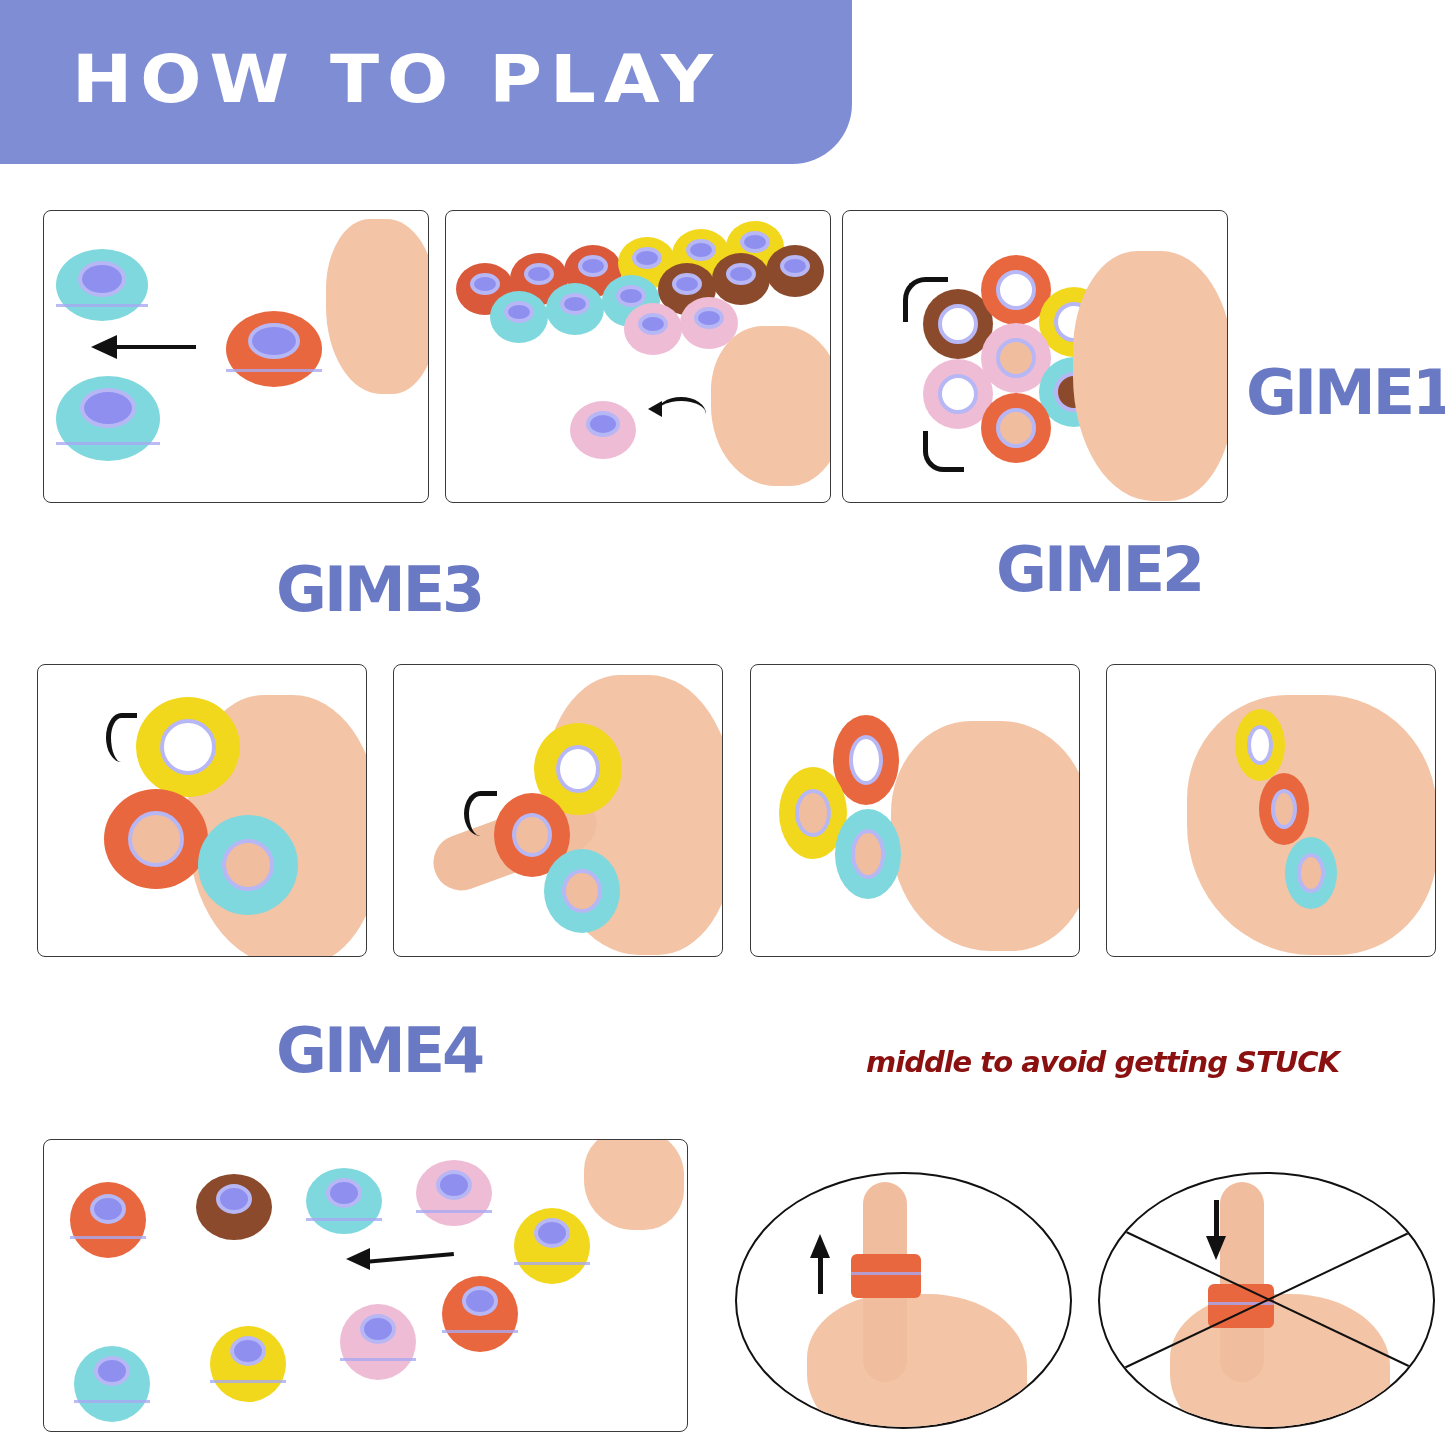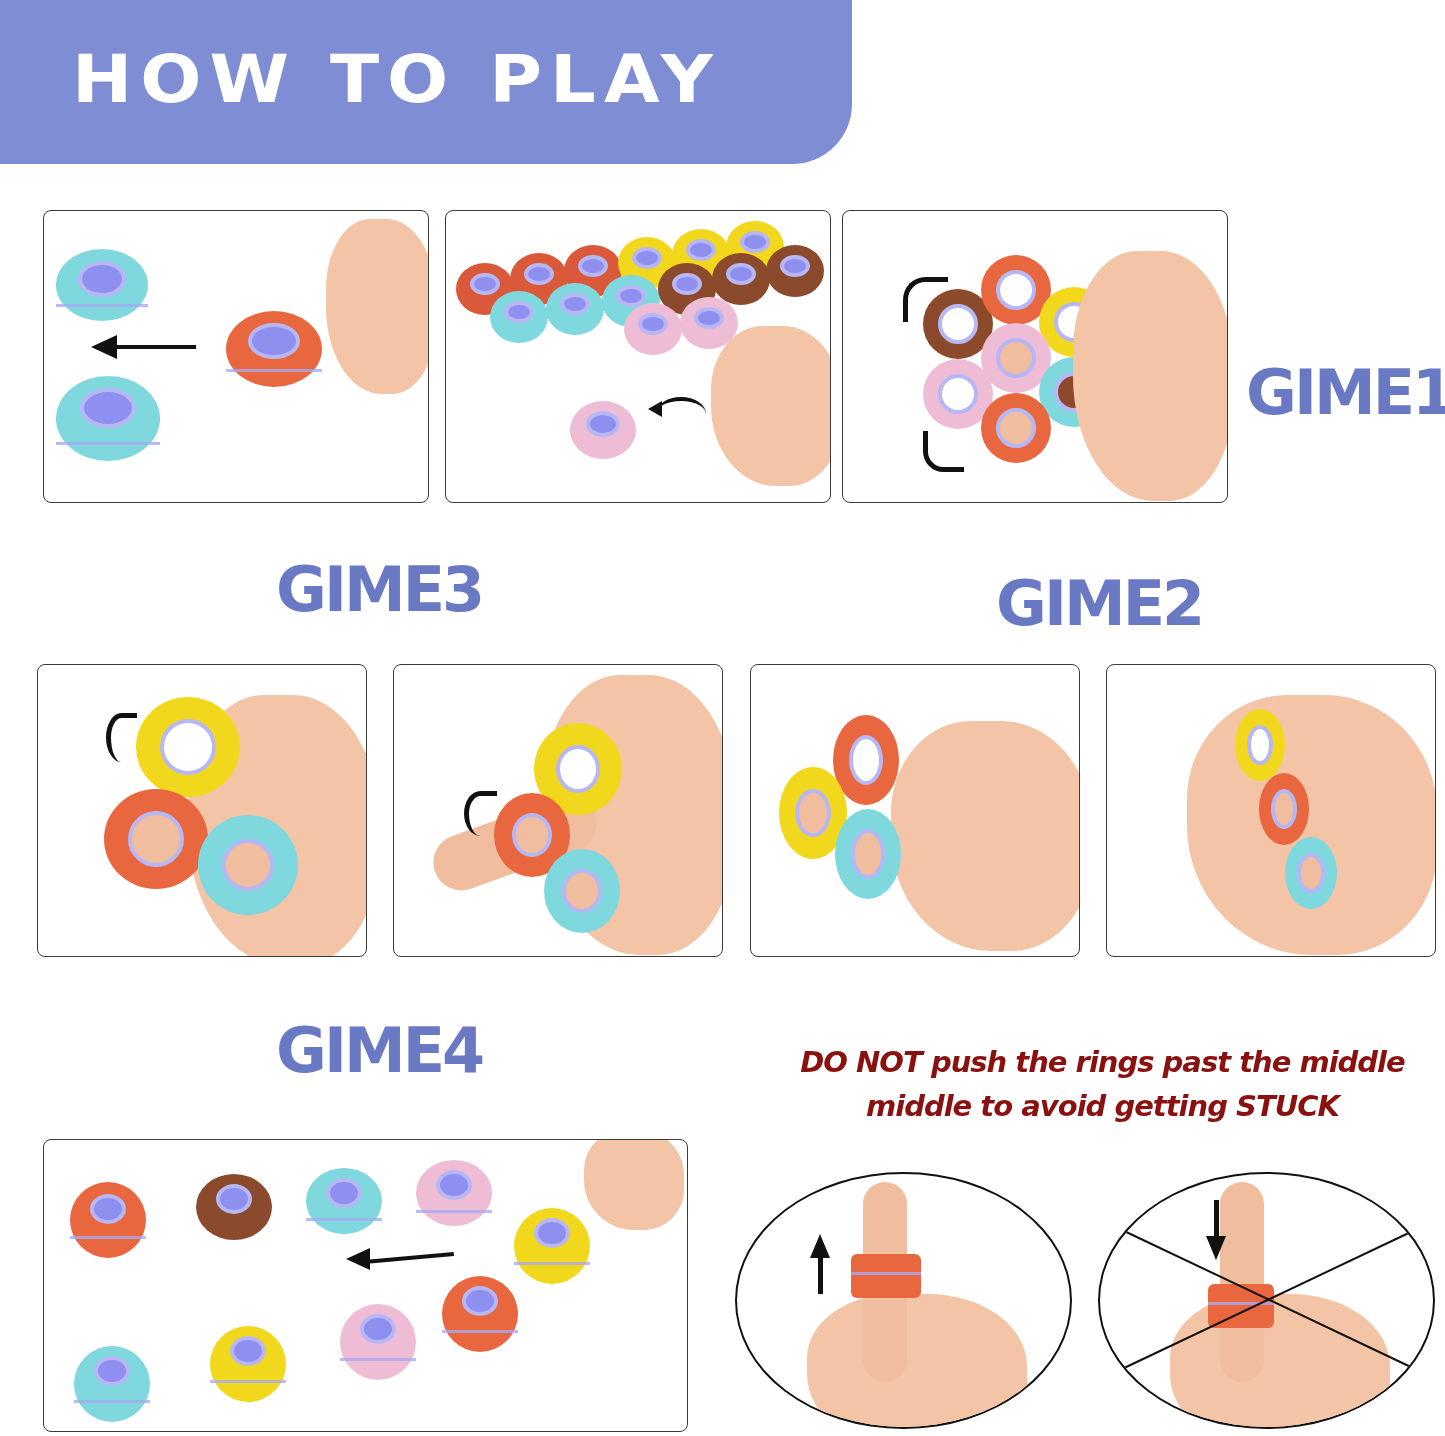--- a/index.html
+++ b/index.html
@@ -116,21 +116,21 @@
       <div class="hole" style="left:15px;top:15px;width:40px;height:40px;background:#f0bd9e;"></div>
     </div>
   <div class="hand" style="left:230px;top:40px;width:160px;height:250px;z-index:0;"></div>
   <div style="position:absolute;left:60px;top:66px;width:40px;height:40px;border-top:5px solid #111;border-left:5px solid #111;border-radius:50% 0 0 0;"></div>
   <div style="position:absolute;left:80px;top:220px;width:36px;height:36px;border-bottom:5px solid #111;border-left:5px solid #111;border-radius:0 0 0 50%;"></div>
 </div>
 
 <div class="gime" style="left:1246px;top:358px;">GIME1</div>
 
 <div class="gime" style="left:276px;top:555px;">GIME3</div>
-<div class="gime" style="left:996px;top:569px;">GIME2</div>
+<div class="gime" style="left:996px;top:535px;">GIME2</div>
 
 <div class="panel" style="left:37px;top:664px;width:330px;height:293px;">
   <div class="hand" style="left:150px;top:30px;width:190px;height:270px;"></div>
   <div class="ring" style="left:98px;top:32px;width:104px;height:100px;background:#f2d81c;">
       <div class="hole" style="left:24px;top:22px;width:56px;height:56px;background:#fff;"></div>
     </div>
   <div class="ring" style="left:66px;top:124px;width:104px;height:100px;background:#e8673f;">
       <div class="hole" style="left:24px;top:22px;width:56px;height:56px;background:#f0bd9e;"></div>
     </div>
   <div class="ring" style="left:160px;top:150px;width:100px;height:100px;background:#7fd8dd;">
@@ -176,21 +176,20 @@
       <div class="hole" style="left:12px;top:16px;width:26px;height:40px;background:#f0bd9e;"></div>
     </div>
   <div class="ring" style="left:178px;top:172px;width:52px;height:72px;background:#7fd8dd;">
       <div class="hole" style="left:12px;top:16px;width:28px;height:40px;background:#f0bd9e;"></div>
     </div>
 </div>
 
 <div class="gime" style="left:276px;top:1016px;">GIME4</div>
 
 <div class="warn">
-  <div>DO NOT push the rings past the middle</div>
   <div>middle to avoid getting STUCK</div>
 </div>
 
 <div class="panel" style="left:43px;top:1139px;width:645px;height:293px;">
   <div class="ring" style="left:26px;top:42px;width:76px;height:76px;background:#e8673f;">
       <div class="hole" style="left:20px;top:12px;width:36px;height:30px;"></div>
       <div class="band" style="top:54px;"></div>
     </div>
   <div class="ring" style="left:152px;top:34px;width:76px;height:66px;background:#8b4a2b;">
       <div class="hole" style="left:20px;top:10px;width:36px;height:30px;"></div>

